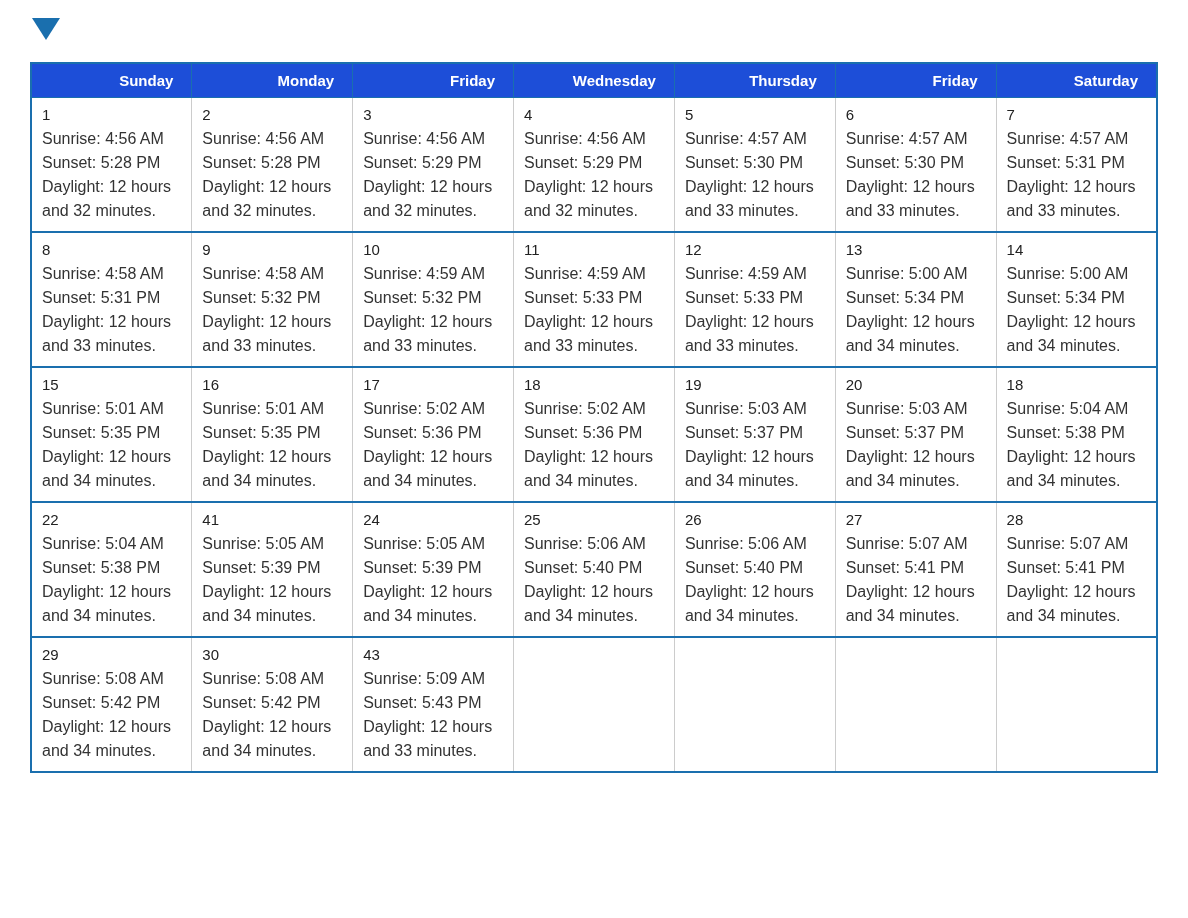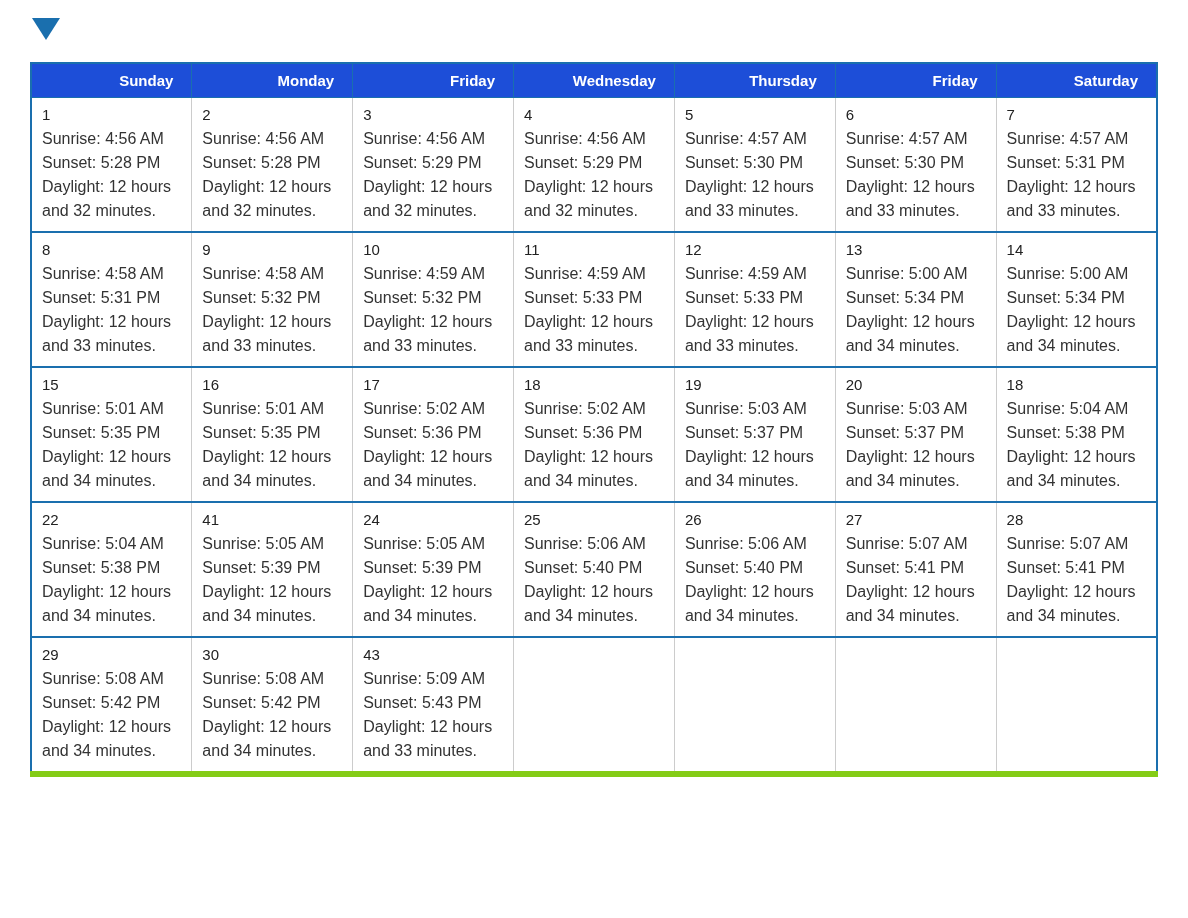--- a/index.html
+++ b/index.html
@@ -80,21 +80,21 @@
       vertical-align: top;
       padding: 8px 10px;
       border: 1px solid #ccc;
       border-bottom: 2px solid #1a6fae;
       font-size: 12.5px;
       width: 14.28%;
       min-height: 100px;
       background: #fff;
     }
     .calendar tbody tr:last-child td {
-      border-bottom: 6px solid #84cc16;
+      border-bottom: 1px solid #84cc16;
       margin-top: 32px;
     }
     .day-number {
       font-size: 15px;
       font-weight: normal;
       color: #222;
       display: block;
       margin-bottom: 4px;
     }
     .day-info {

